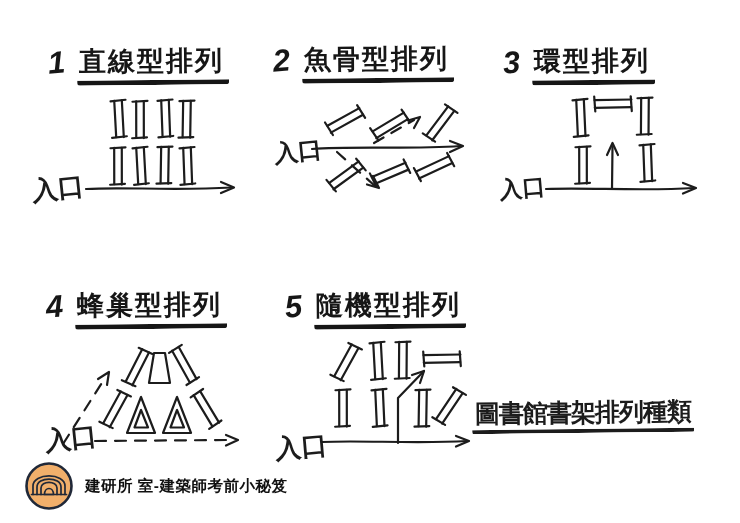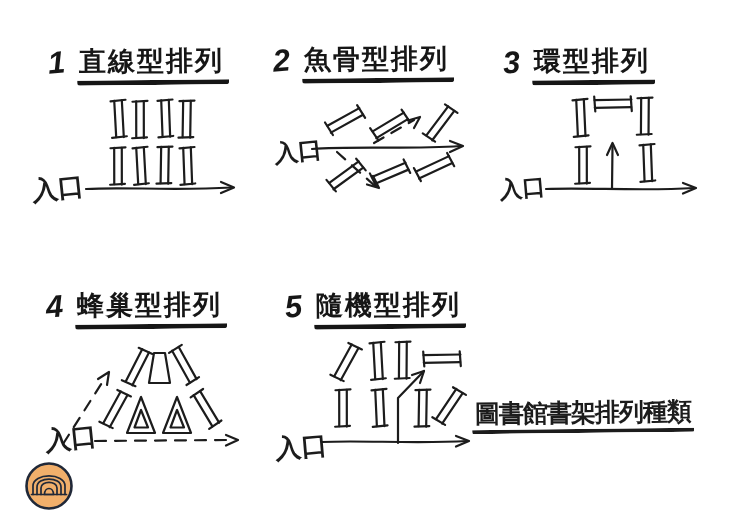--- a/index.html
+++ b/index.html
@@ -203,15 +203,16 @@
     <svg width="50" height="50" viewBox="0 0 50 50">
       <circle cx="25" cy="25" r="22.5" stroke="#202838" stroke-width="2.6" fill="#F1AF6B"></circle>
       <g class="logo-ink">
         <path d="M7.5,33.5 L42.5,33.5"></path>
         <path d="M9,33.5 L9,25 C9,11.5 41,11.5 41,25 L41,33.5"></path>
         <path d="M13,33.5 L13,26 C13,15.5 37,15.5 37,26 L37,33.5"></path>
         <path d="M17,33.5 L17,27 C17,19.5 33,19.5 33,27 L33,33.5"></path>
         <path d="M20.5,33.5 C20.5,25.5 29.5,25.5 29.5,33.5 Z" fill="#202838"></path>
       </g>
     </svg>
+    <span class="brand">建研所 室-建築師考前小秘笈</span>
   </div>
 
 </div>
 
 </body></html>

